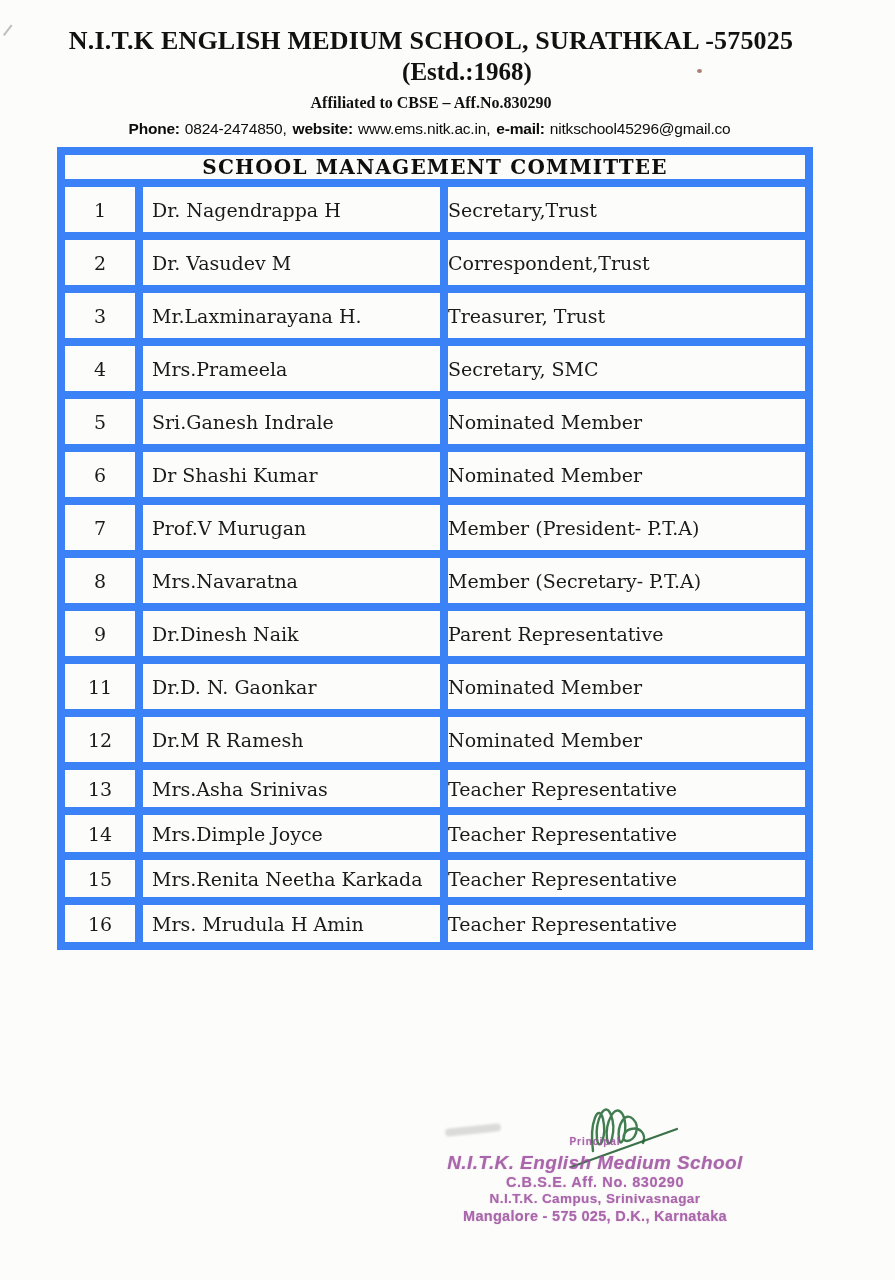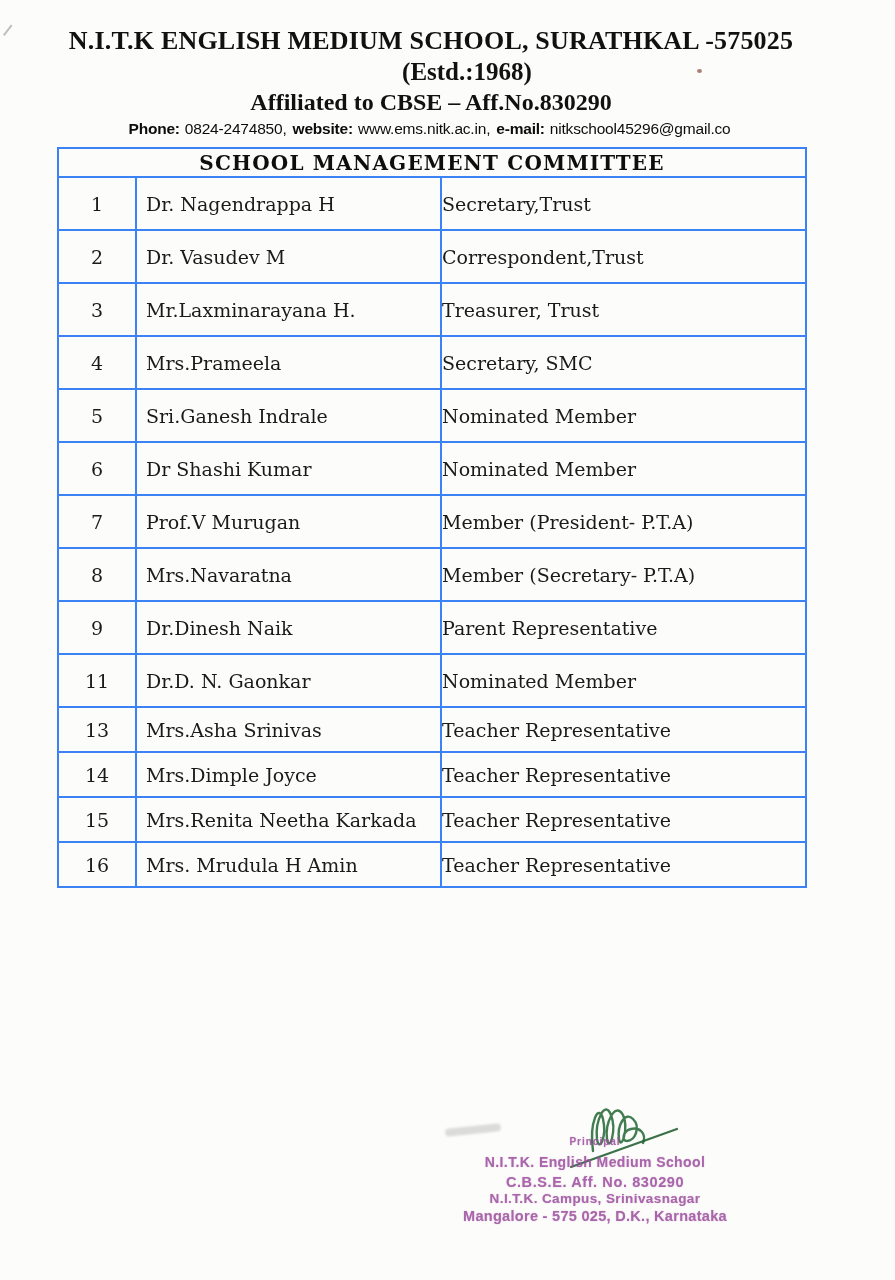--- a/index.html
+++ b/index.html
@@ -16,41 +16,41 @@
 
   
   .letterhead {
     position:absolute; left:57px; top:24px; width:748px;
     text-align:center;
     font-family:"Liberation Serif", serif;
     color:#111;
   }
   .school-name { font-size:26px; font-weight:bold; line-height:33px; letter-spacing:0.2px; }
   .estd { font-size:25px; font-weight:bold; line-height:30px; position:relative; left:36px; }
-  .affiliation { font-size:24px; font-weight:bold; line-height:27px; margin-top:2px;text-align:center; }
+  .affiliation { font-size:16px; font-weight:bold; line-height:27px; margin-top:2px;text-align:center; }
   .contact-line {
     font-family:"Liberation Sans", sans-serif;
     font-size:15.5px; line-height:20px; margin-top:3px;
     letter-spacing:-0.2px; color:#0c0c0c;
   }
   .contact-line .lbl { font-weight:bold; margin-right:5px; }
   .contact-line .val { font-weight:normal; margin-right:6px; }
   .contact-line .val:last-child { margin-right:3px; }
 
   
   table.smc {
     position:absolute; left:57px; top:147px;
     width:748px;
     border-collapse:collapse; table-layout:fixed;
     background:transparent;
   }
   table.smc col.w-sl { width:78px; }
   table.smc col.w-name { width:305px; }
   table.smc col.w-desig { width:365px; }
-  table.smc td, table.smc th { border:2px solid #3b82f6; vertical-align:middle; }
+  table.smc td, table.smc th { border:8px solid #3b82f6; vertical-align:middle; }
   tr.title-row th {
     height:29px;
     font-family:"DejaVu Serif", serif;
     font-size:20px; font-weight:bold; letter-spacing:1.2px;
     text-align:center; color:#0e0e0e;
   }
   tr.head-row th {
     height:52px;
     font-family:"DejaVu Serif", serif;
     font-size:20px; font-weight:bold; color:#0e0e0e;
@@ -67,21 +67,21 @@
 
   
   .stamp {
     position:absolute; left:430px; top:1133px; width:330px;
     text-align:center;
     font-family:"Liberation Sans", sans-serif;
     font-weight:bold;
     opacity:0.85;
   }
   .stamp .s1 { font-size:10px; line-height:18px; letter-spacing:1px;text-align:center; }
-  .stamp .s2 { font-size:14px; line-height:23px; letter-spacing:0.4px; }
+  .stamp .s2 { font-size:19px; line-height:23px; letter-spacing:0.4px;font-style:italic; }
   .stamp .s3 { font-size:14.5px; line-height:17px; letter-spacing:0.6px; }
   .stamp .s4 { font-size:13.5px; line-height:16px; letter-spacing:0.4px; }
   .stamp .s5 { font-size:14.5px; line-height:18px; letter-spacing:0.3px; }
   .stamp div { text-shadow:0 0 1.2px rgba(160,80,160,0.55); }
   .signature-svg { position:absolute; left:545px; top:1093px; }
 
   
   .artifact { position:absolute; pointer-events:none; }
   .mark-topleft {
     left:6px; top:26px; width:9px; height:13px;
@@ -166,20 +166,25 @@
         <tr class="body-row">
       <td class="c-sl">9</td>
       <td class="c-name">Dr.Dinesh Naik</td>
       <td class="c-desig">Parent Representative</td>
     </tr>
         <tr class="body-row">
       <td class="c-sl">11</td>
       <td class="c-name">Dr.D. N. Gaonkar</td>
       <td class="c-desig">Nominated Member</td>
     </tr>
+        <tr class="body-row">
+      <td class="c-sl">12</td>
+      <td class="c-name">Dr.M R Ramesh</td>
+      <td class="c-desig">Nominated Member</td>
+    </tr>
         <tr class="body-row short">
       <td class="c-sl">13</td>
       <td class="c-name">Mrs.Asha Srinivas</td>
       <td class="c-desig">Teacher Representative</td>
     </tr>
         <tr class="body-row short">
       <td class="c-sl">14</td>
       <td class="c-name">Mrs.Dimple Joyce</td>
       <td class="c-desig">Teacher Representative</td>
     </tr>

